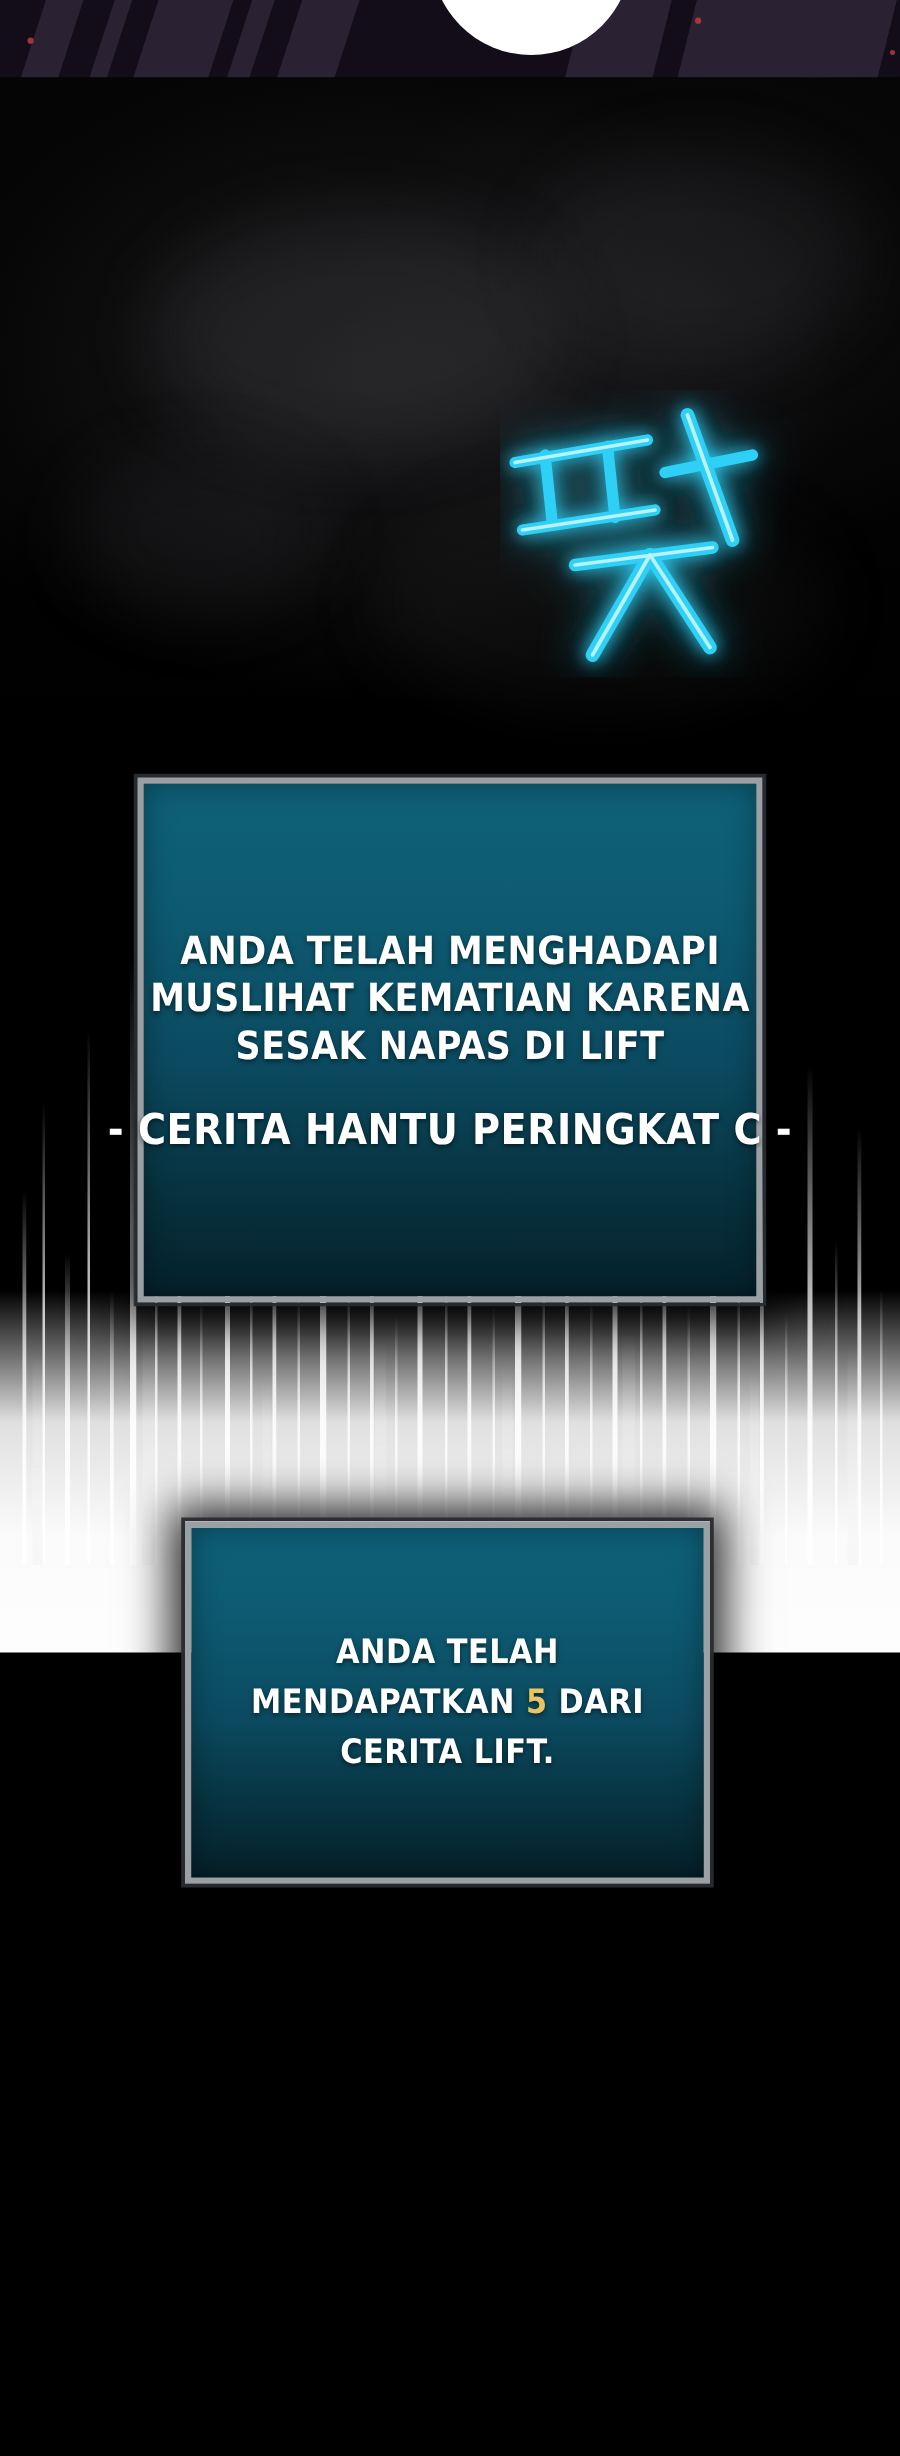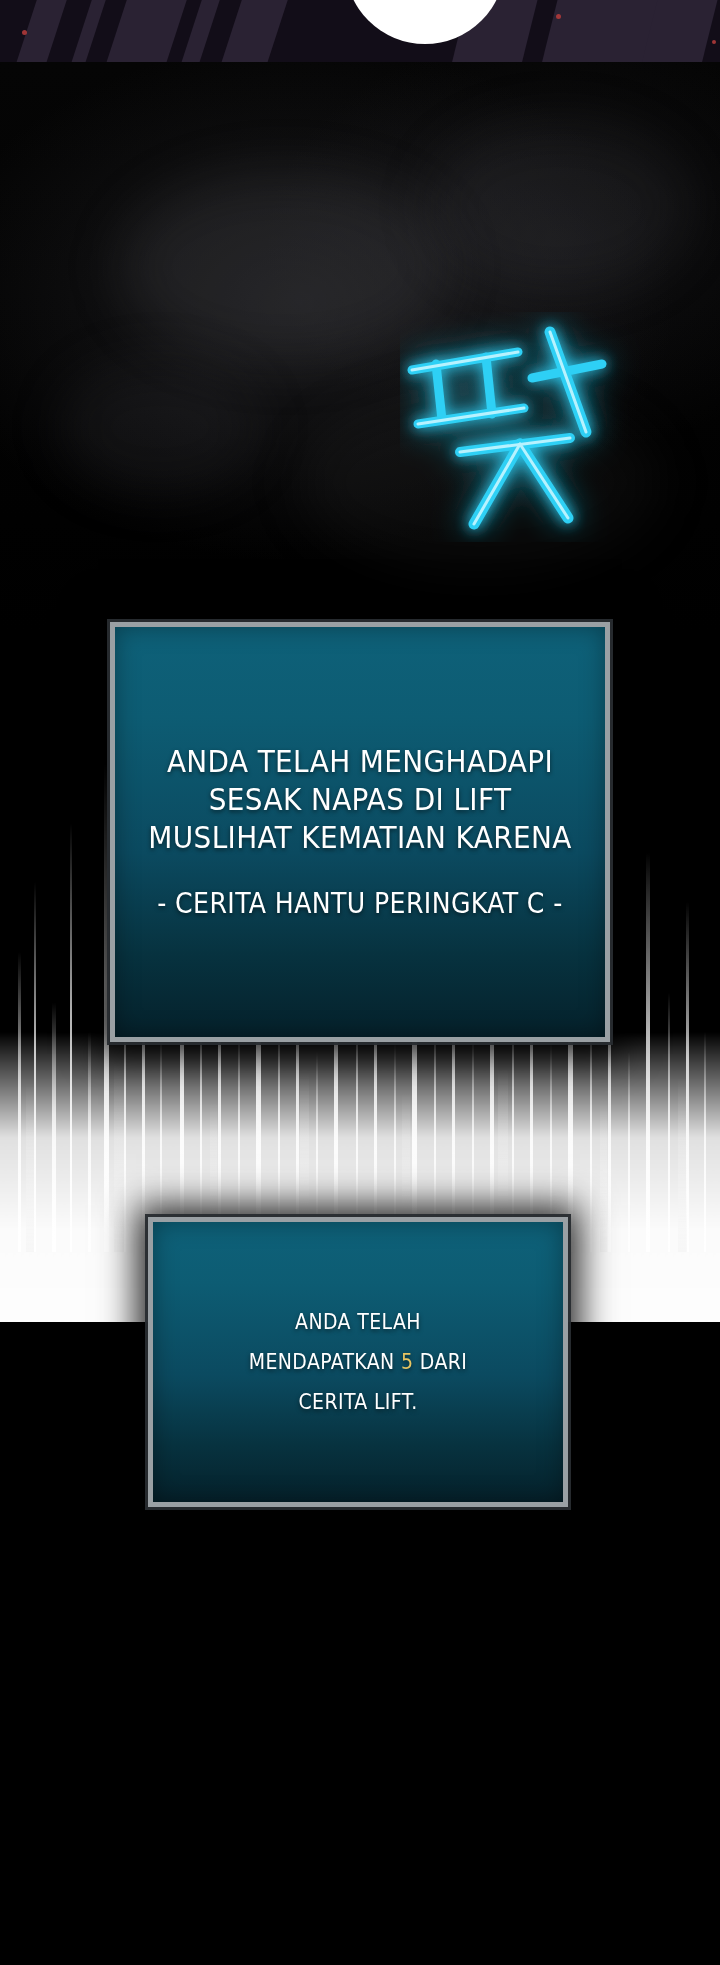--- a/index.html
+++ b/index.html
@@ -134,48 +134,48 @@
       inset 0 0 24px rgba(0,0,0,0.35);
     display: flex;
     flex-direction: column;
     align-items: center;
     justify-content: center;
     text-align: center;
     color: #ffffff;
   }
   .msgbox .line {
     font-family: "DejaVu Sans Condensed", "Liberation Sans Narrow", "Liberation Sans", sans-serif;
-    font-weight: 400;
+    font-weight: 700;
     letter-spacing: 0.4px;
     text-shadow: 0 2px 4px rgba(0,0,0,0.55);
     white-space: nowrap;
   }
 
   #box-quest {
     left: 110px;
     top: 560px;
     width: 500px;
     height: 420px;
     padding: 0 18px;
   }
   #box-quest .line { font-size: 31px; line-height: 38px; }
   #box-quest .rank {
     margin-top: 30px;
-    font-size: 28px;
+    font-size: 34px;
     line-height: 36px;
   }
 
   #box-reward {
     left: 148px;
     top: 1155px;
     width: 420px;
     height: 290px;
     padding: 0 16px;
   }
-  #box-reward .line { font-size: 21px; line-height: 40px; }
+  #box-reward .line { font-size: 27px; line-height: 40px; }
   .gold { color: #e8c562; }
 
   
   .bottom-black {
     position: absolute;
     left: 0;
     top: 1880px;
     width: 720px;
     height: 85px;
     background: #000;
@@ -307,22 +307,22 @@
           <path d="M150,20 L186,120"></path>
           <path d="M60,140 L170,126"></path>
           <path d="M120,132 L74,212"></path>
           <path d="M120,132 L168,206"></path>
         </g>
       </svg>
     </div>
 
     <div class="msgbox" id="box-quest">
       <div class="line">ANDA TELAH MENGHADAPI</div>
+      <div class="line">MUSLIHAT KEMATIAN KARENA</div>
       <div class="line">SESAK NAPAS DI LIFT</div>
-      <div class="line">MUSLIHAT KEMATIAN KARENA</div>
       <div class="line rank">- CERITA HANTU PERINGKAT C -</div>
     </div>
 
     <div class="msgbox" id="box-reward">
       <div class="line">ANDA TELAH</div>
       <div class="line"><span>MENDAPATKAN </span><span class="gold">5</span><span> DARI</span></div>
       <div class="line">CERITA LIFT.</div>
     </div>
 
   </div>

